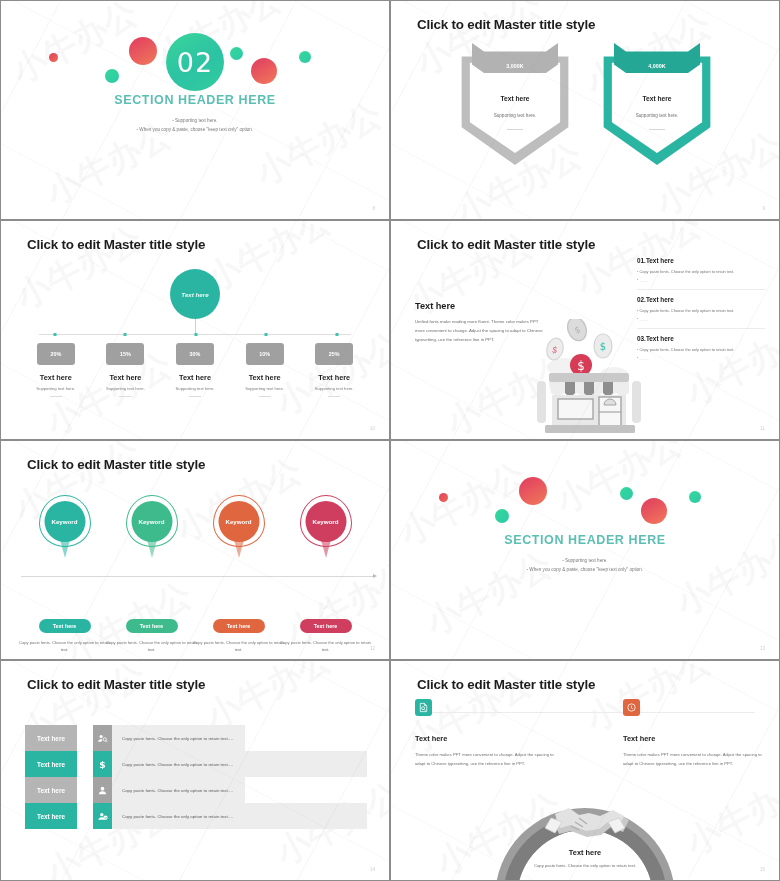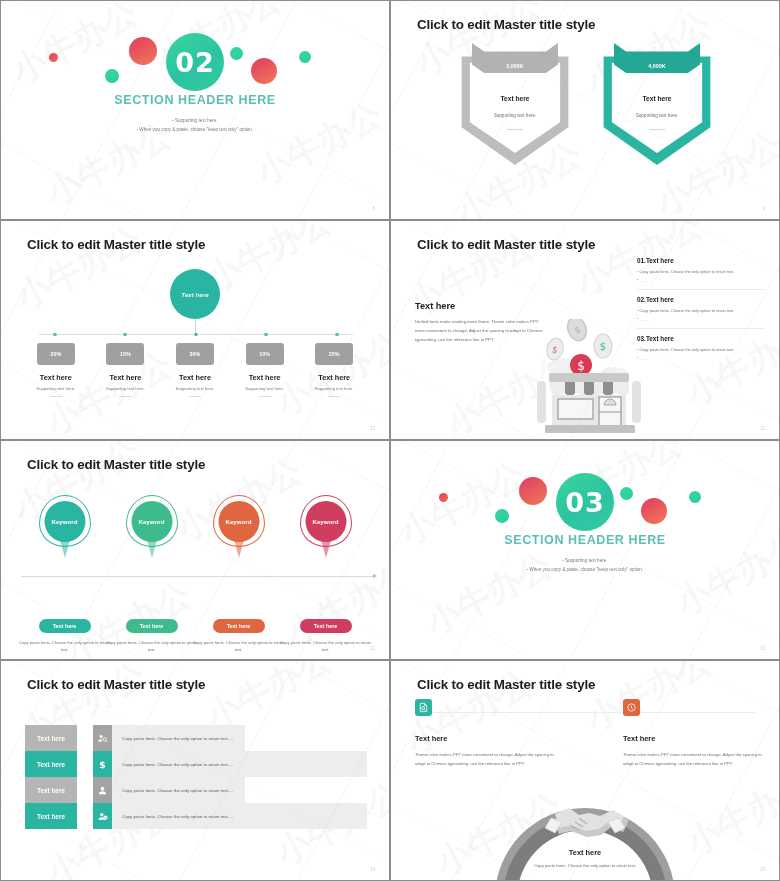--- a/index.html
+++ b/index.html
@@ -49,21 +49,21 @@
 
   
   .sec-bubbles{ position:absolute; left:0; right:0; top:10px; height:80px; }
   .bub{ position:absolute; border-radius:50%; }
   .sec-num{
     position:absolute; left:50%; top:22px; transform:translateX(-50%);
     width:58px; height:58px; border-radius:50%;
     background:linear-gradient(150deg,#3ad49a 0%,#2cc3a4 55%,#31cc9e 100%);
     color:#fff; display:flex; align-items:center; justify-content:center;
     font-family:"DejaVu Sans", sans-serif;
-    font-size:27px; font-weight:700; letter-spacing:1px;
+    font-size:27px; font-weight:400; letter-spacing:1px;
   }
   .sec-head{
     position:absolute; left:0; right:0; top:92px;
     text-align:center; color:#5bbfb4;
     font-size:12.5px; font-weight:600; letter-spacing:.6px;
   }
   .sec-bullets{
     position:absolute; left:0; right:0; top:116px;
     text-align:center; color:#7a7a7a; font-size:4.6px; line-height:1.95;
   }
@@ -441,21 +441,20 @@
     <span style="left:30px; top:130px;">小牛办公</span>
   </div>
 
   <div class="sec-bubbles">
     <div class="bub" style="left:48px;  top:42px; width:9px;  height:9px;  background:linear-gradient(140deg,#e0405f,#ef6a52);"></div>
     <div class="bub" style="left:104px; top:58px; width:14px; height:14px; background:linear-gradient(140deg,#35d89c,#2ec9a6);"></div>
     <div class="bub" style="left:128px; top:26px; width:28px; height:28px; background:linear-gradient(150deg,#e03b60,#f2795a);"></div>
     <div class="bub" style="left:229px; top:36px; width:13px; height:13px; background:linear-gradient(140deg,#35d89c,#2ec9a6);"></div>
     <div class="bub" style="left:250px; top:47px; width:26px; height:26px; background:linear-gradient(150deg,#e03b60,#f2795a);"></div>
     <div class="bub" style="left:298px; top:40px; width:12px; height:12px; background:linear-gradient(140deg,#35d89c,#2ec9a6);"></div>
-    <div class="sec-num">03</div>
   </div>
 
   <div class="sec-head">SECTION HEADER HERE</div>
   <ul class="sec-bullets">
     <li>Supporting text here.</li>
     <li>When you copy &amp; paste, choose "keep text only" option.</li>
   </ul>
   <div class="pageno">13</div>
 </div>
 

